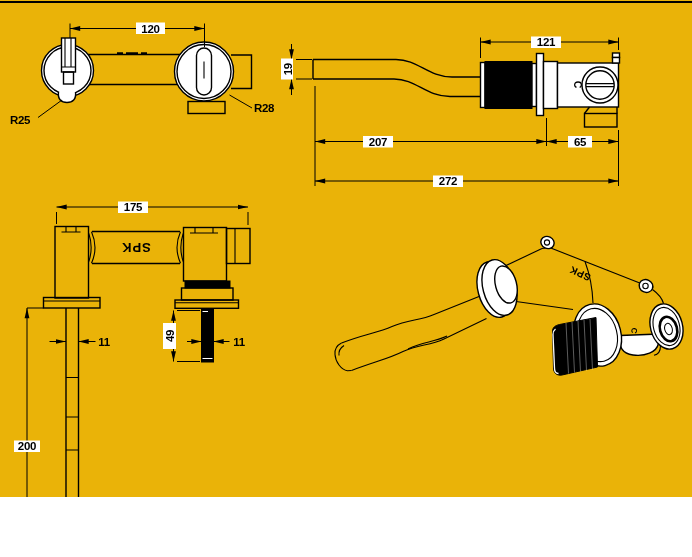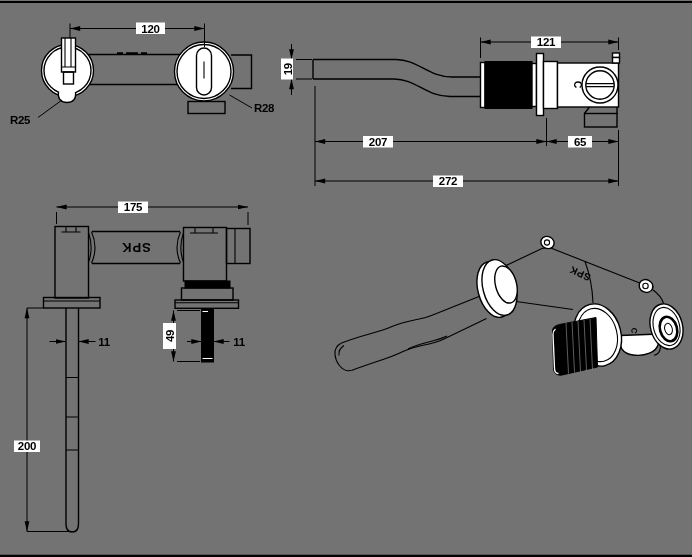--- a/index.html
+++ b/index.html
@@ -1,16 +1,16 @@
 <!DOCTYPE html>
 <html><head>
 <meta charset="utf-8">
 <style>
   html,body{margin:0;padding:0;background:#fff;}
-  #stage{position:relative;width:692px;height:557px;background:#737373;overflow:hidden;}
+  #stage{position:relative;width:692px;height:497px;background:#eab308;overflow:hidden;}
   svg{display:block}
   .ol  {fill:none;stroke:#000;stroke-width:1.4;}
   .olw {fill:#fff;stroke:#000;stroke-width:1.4;}
   .thin{fill:none;stroke:#000;stroke-width:1.1;}
   .dl  {fill:none;stroke:#000;stroke-width:1;}
   .blk {fill:#000;stroke:#000;stroke-width:1;}
   .wt  {fill:none;stroke:#fff;stroke-width:1.2;}
   .ko  {fill:#fff;stroke:none;}
   text.t{font:bold 11.5px "Liberation Sans",sans-serif;fill:#000;letter-spacing:-0.3px;text-anchor:middle;}
   text.brand{font:bold 13px "Liberation Sans",sans-serif;fill:#000;letter-spacing:1px;text-anchor:middle;}

